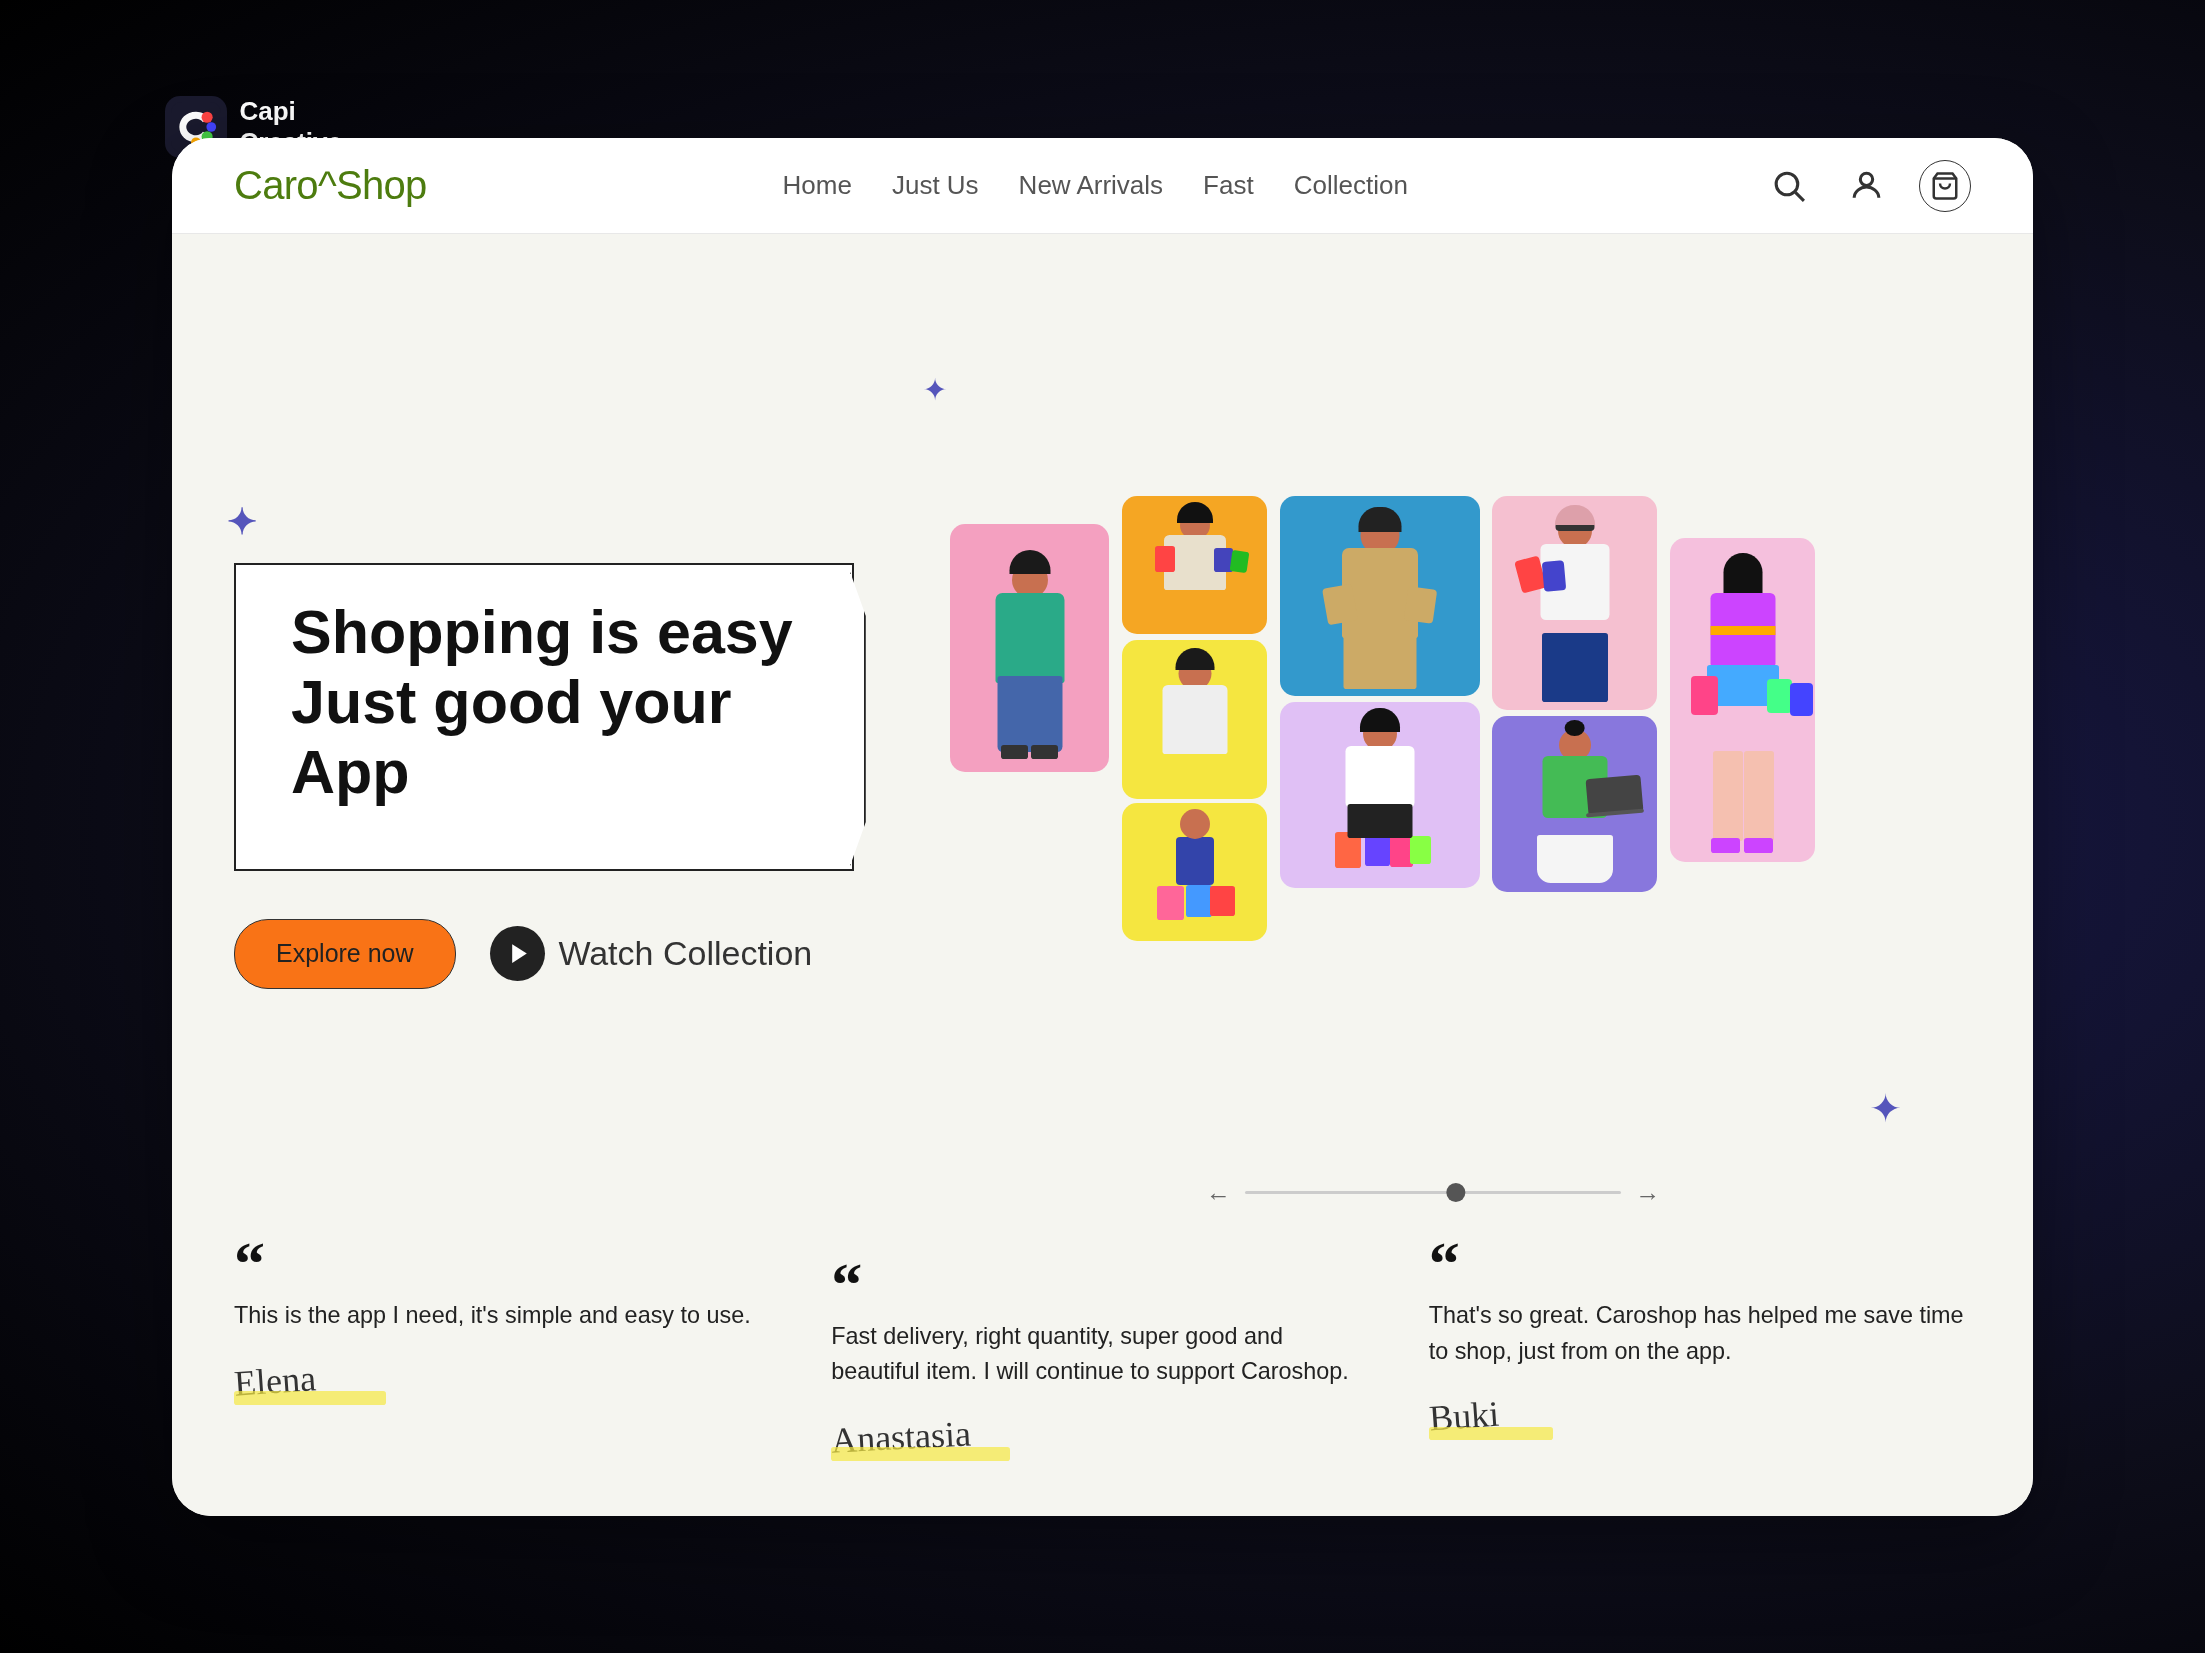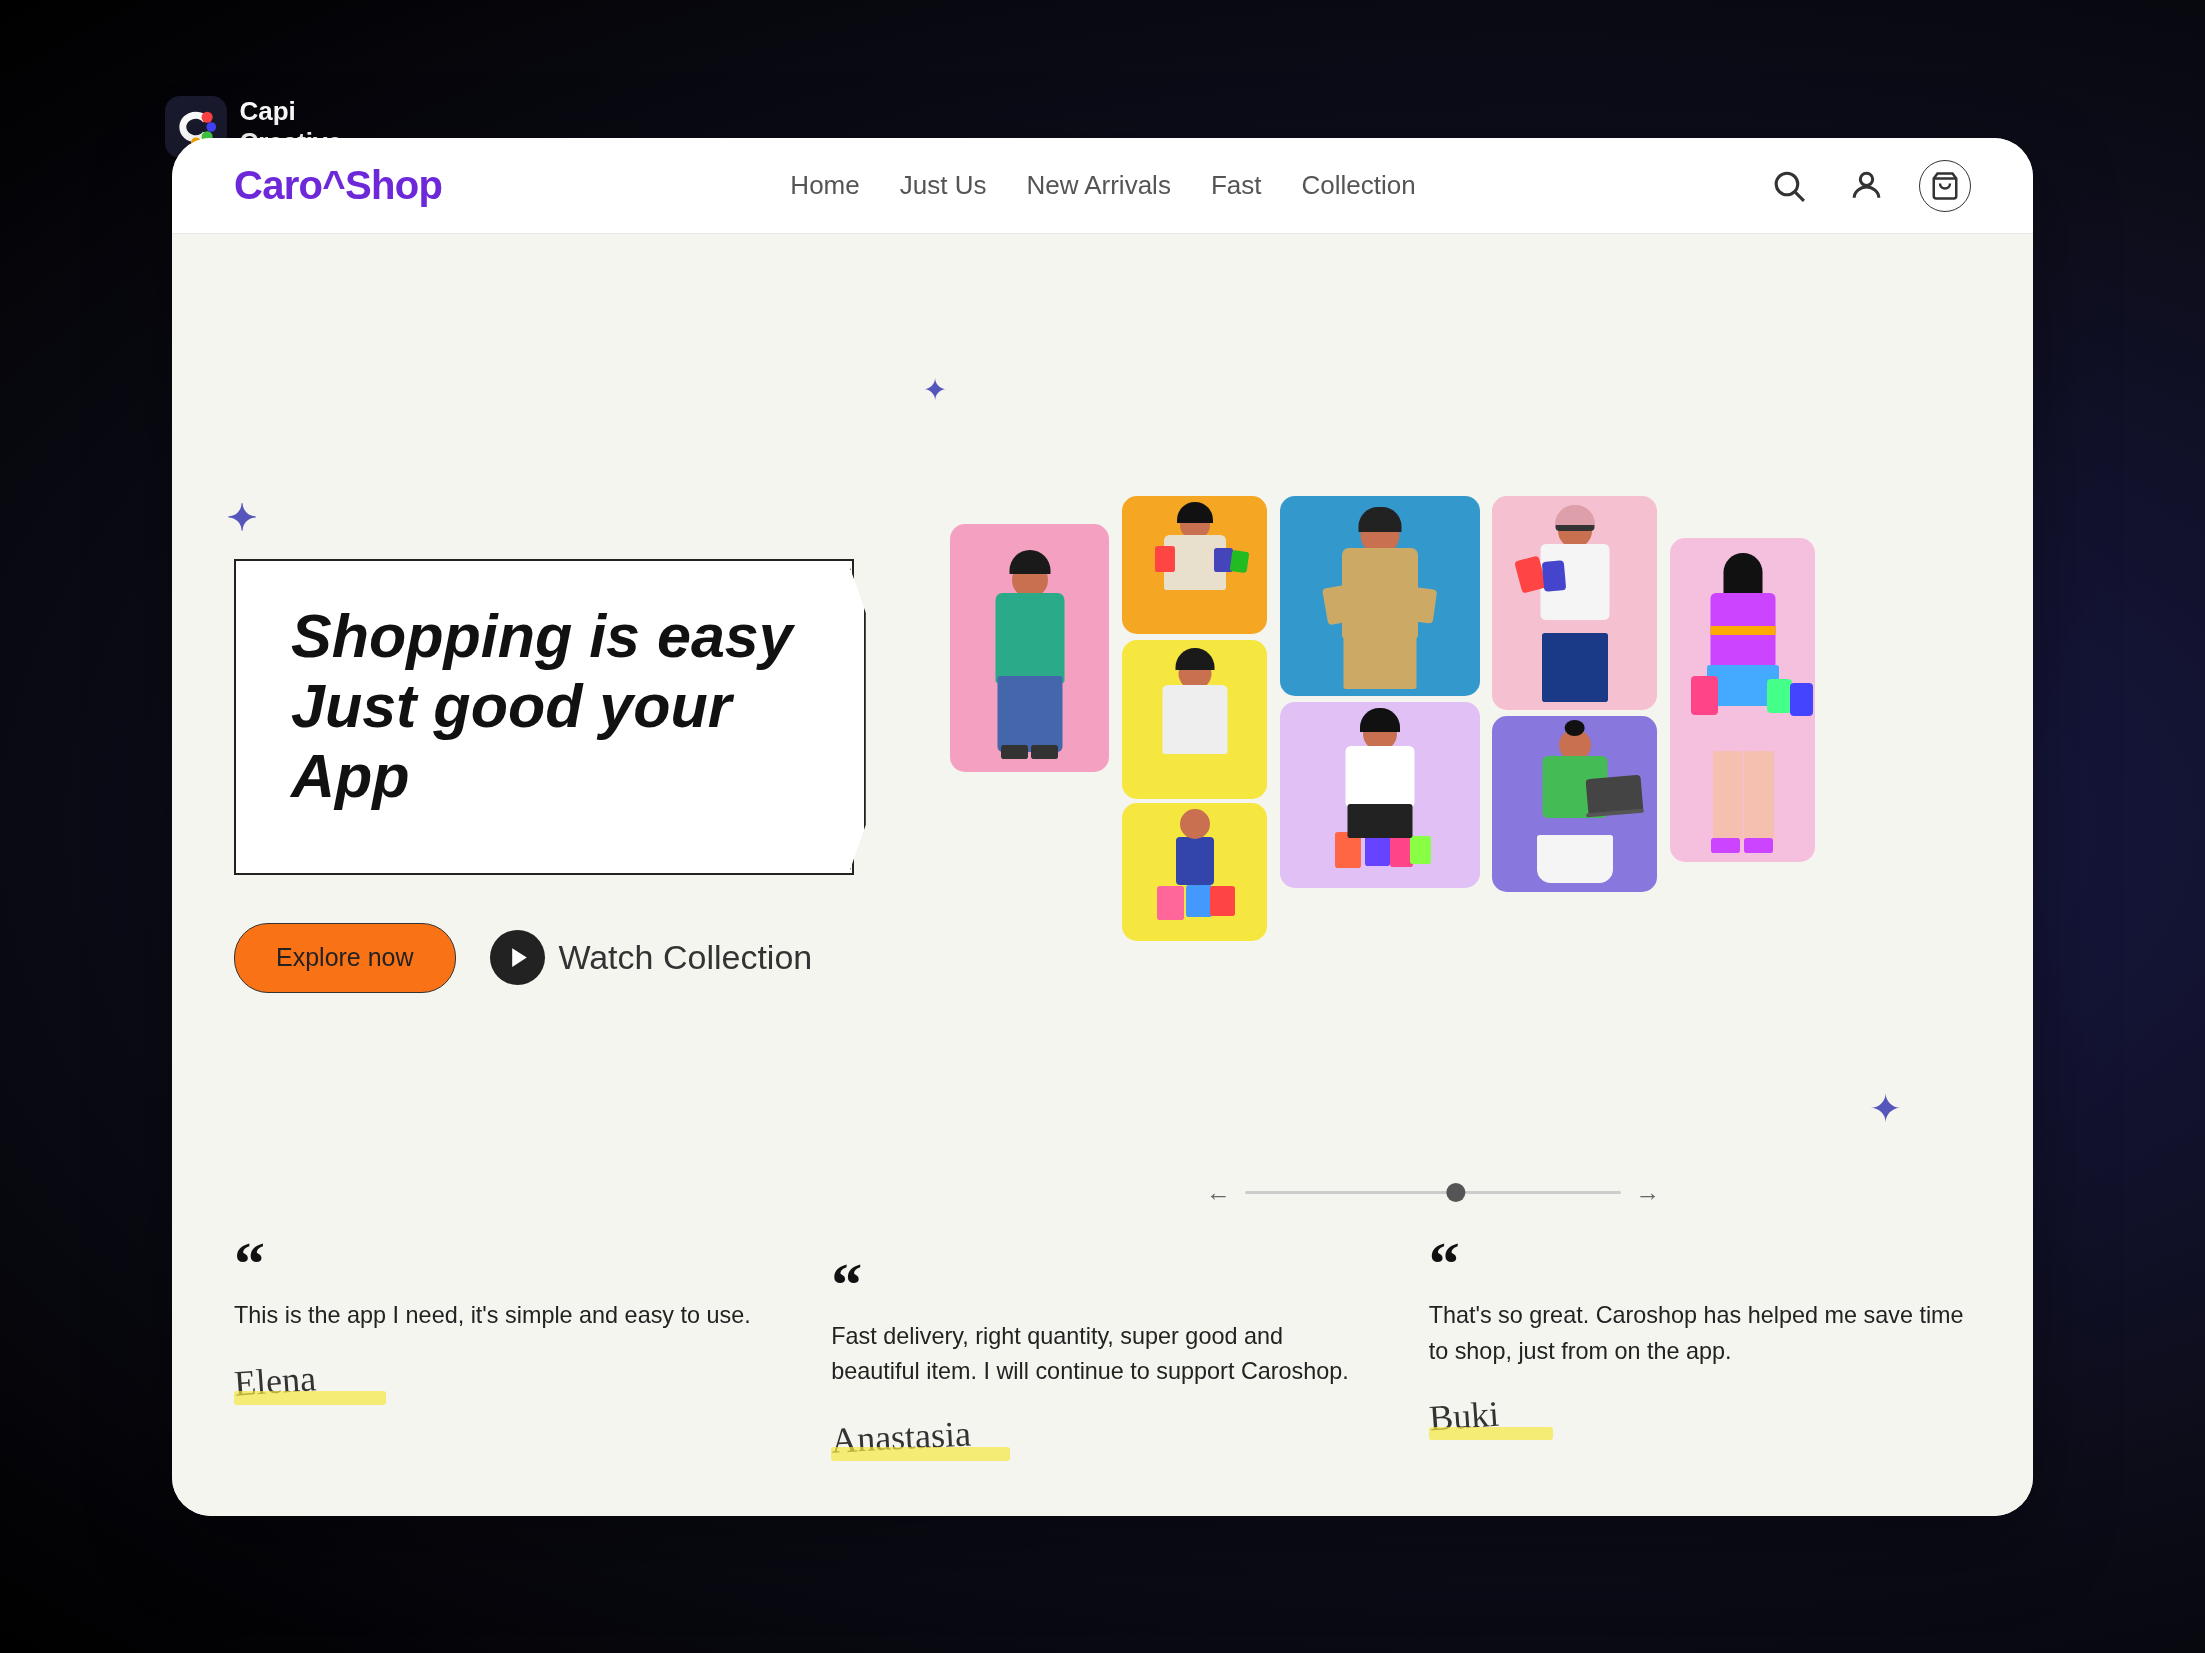--- a/index.html
+++ b/index.html
@@ -79,22 +79,22 @@
       border-bottom: 1.4px solid #e8e8e8;
       display: flex;
       align-items: center;
       padding: 0 62px;
       justify-content: space-between;
       flex-shrink: 0;
     }
 
     .nav-brand {
       font-size: 40px;
-      font-weight: 700;
-      color: #6d28d9;
+      font-weight: 400;
+      color: #4d7c0f;
       letter-spacing: -0.7px;
     }
 
     .nav-links {
       display: flex;
       align-items: center;
       gap: 40px;
     }
 
     .nav-link {
@@ -337,25 +337,24 @@
       border: none;
       cursor: pointer;
       color: #666;
       font-size: 25px;
       padding: 0 13.8px;
     }
 
     
     .notebook-box {
       border: 2.1px solid #222;
-      padding: 40px 55px 41px;
+      padding: 32px 55px 41px;
       background: #fff;
       position: relative;
       margin-bottom: 0;
-      font-style: italic;
     }
 
     .notebook-box::after {
       content: '';
       position: absolute;
       top: 6.9px;
       right: -13.8px;
       width: 13.8px;
       height: calc(100% - 13.8px);
       background: #fff;

